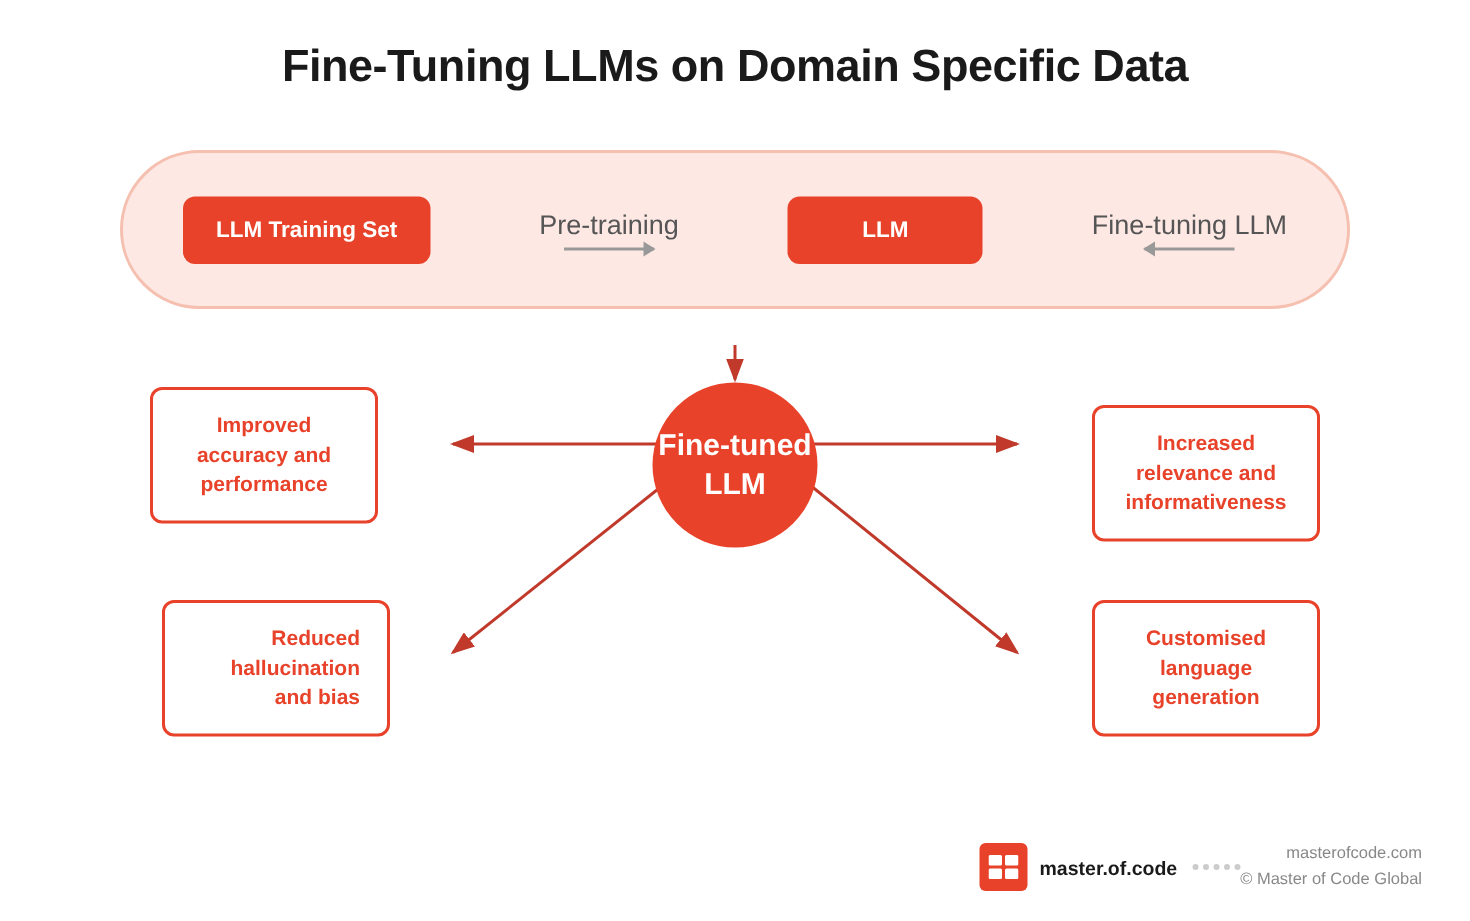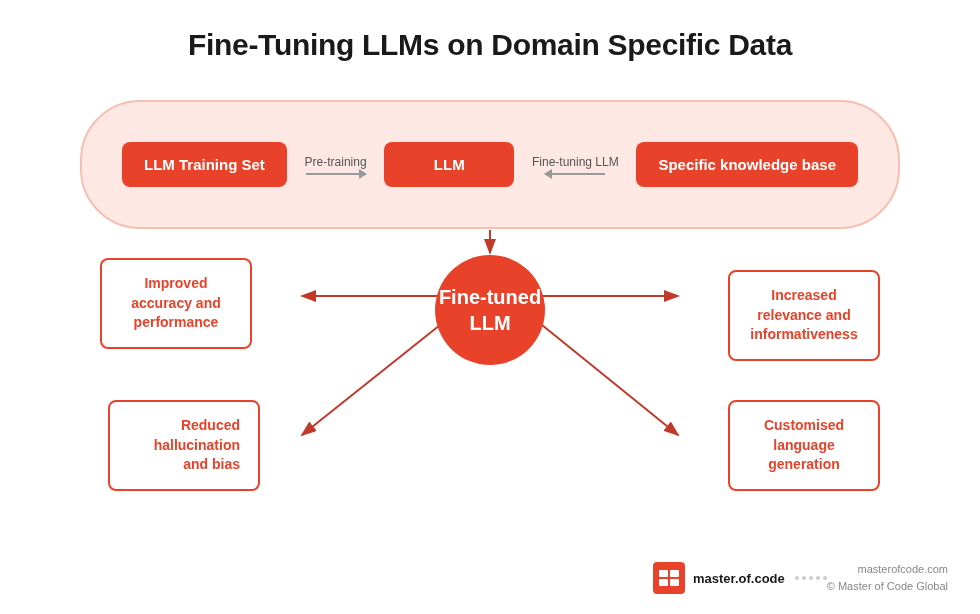--- a/index.html
+++ b/index.html
@@ -21,21 +21,21 @@
       padding-bottom: 18px;
       letter-spacing: -0.3px;
     }
 
     
     .top-container {
       position: absolute;
       top: 100px;
       left: 80px;
       right: 80px;
-      height: 129px;
+      height: 106px;
       background: #fde8e4;
       border-radius: 60px;
       border: 2px solid #f5c0b0;
       display: flex;
       align-items: center;
       justify-content: space-between;
       padding: 0 40px;
     }
 
     .red-box {
@@ -50,21 +50,21 @@
     }
 
     .arrow-label {
       display: flex;
       flex-direction: column;
       align-items: center;
       gap: 4px;
     }
 
     .arrow-label span {
-      font-size: 12px;
+      font-size: 18px;
       color: #555;
     }
 
     .arrow-right {
       width: 60px;
       height: 2px;
       background: #999;
       position: relative;
     }
     .arrow-right::after {
@@ -234,21 +234,20 @@
     <div class="arrow-right"></div>
   </div>
 
   <div class="red-box">LLM</div>
 
   <div class="arrow-label">
     <span>Fine-tuning LLM</span>
     <div class="arrow-left"></div>
   </div>
 
-  <div class="red-box">Specific knowledge base</div>
 </div>
 
 <svg class="arrows-svg" xmlns="http://www.w3.org/2000/svg">
   <defs>
     <marker id="arrowhead-red" markerWidth="8" markerHeight="6" refX="7" refY="3" orient="auto">
       <polygon points="0 0, 8 3, 0 6" fill="#c0392b"></polygon>
     </marker>
     <marker id="arrowhead-red-start" markerWidth="8" markerHeight="6" refX="1" refY="3" orient="auto-start-reverse">
       <polygon points="0 0, 8 3, 0 6" fill="#c0392b"></polygon>
     </marker>

